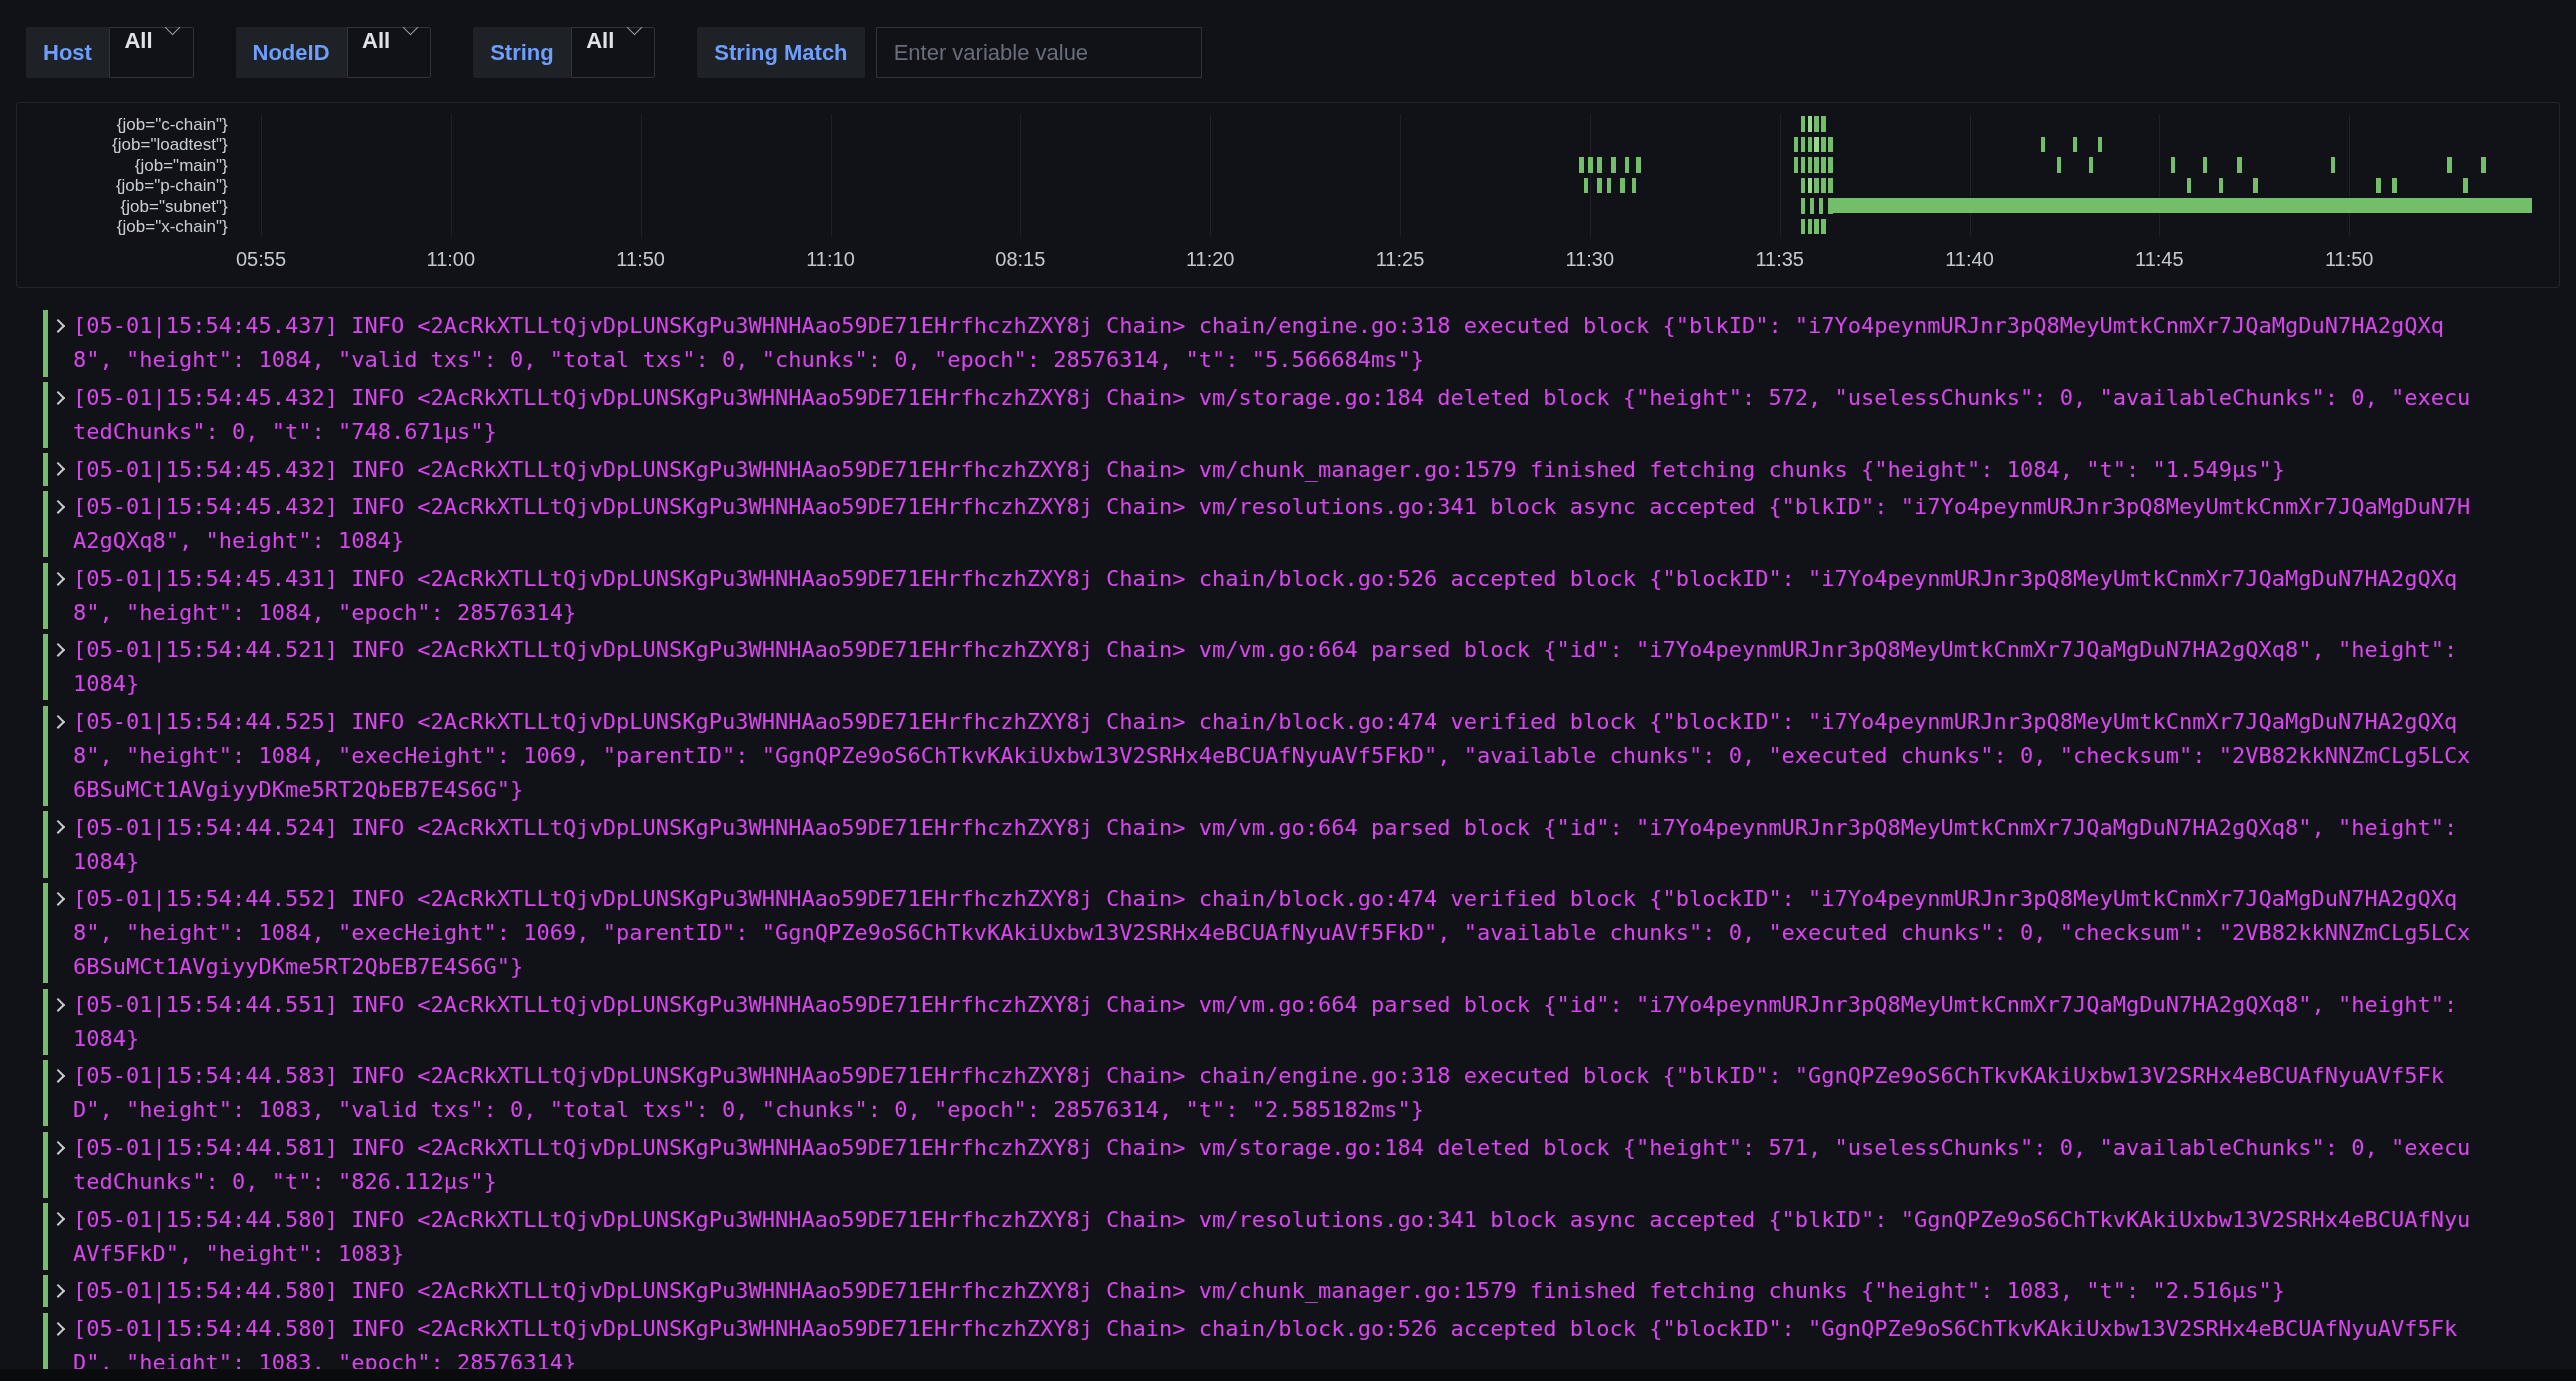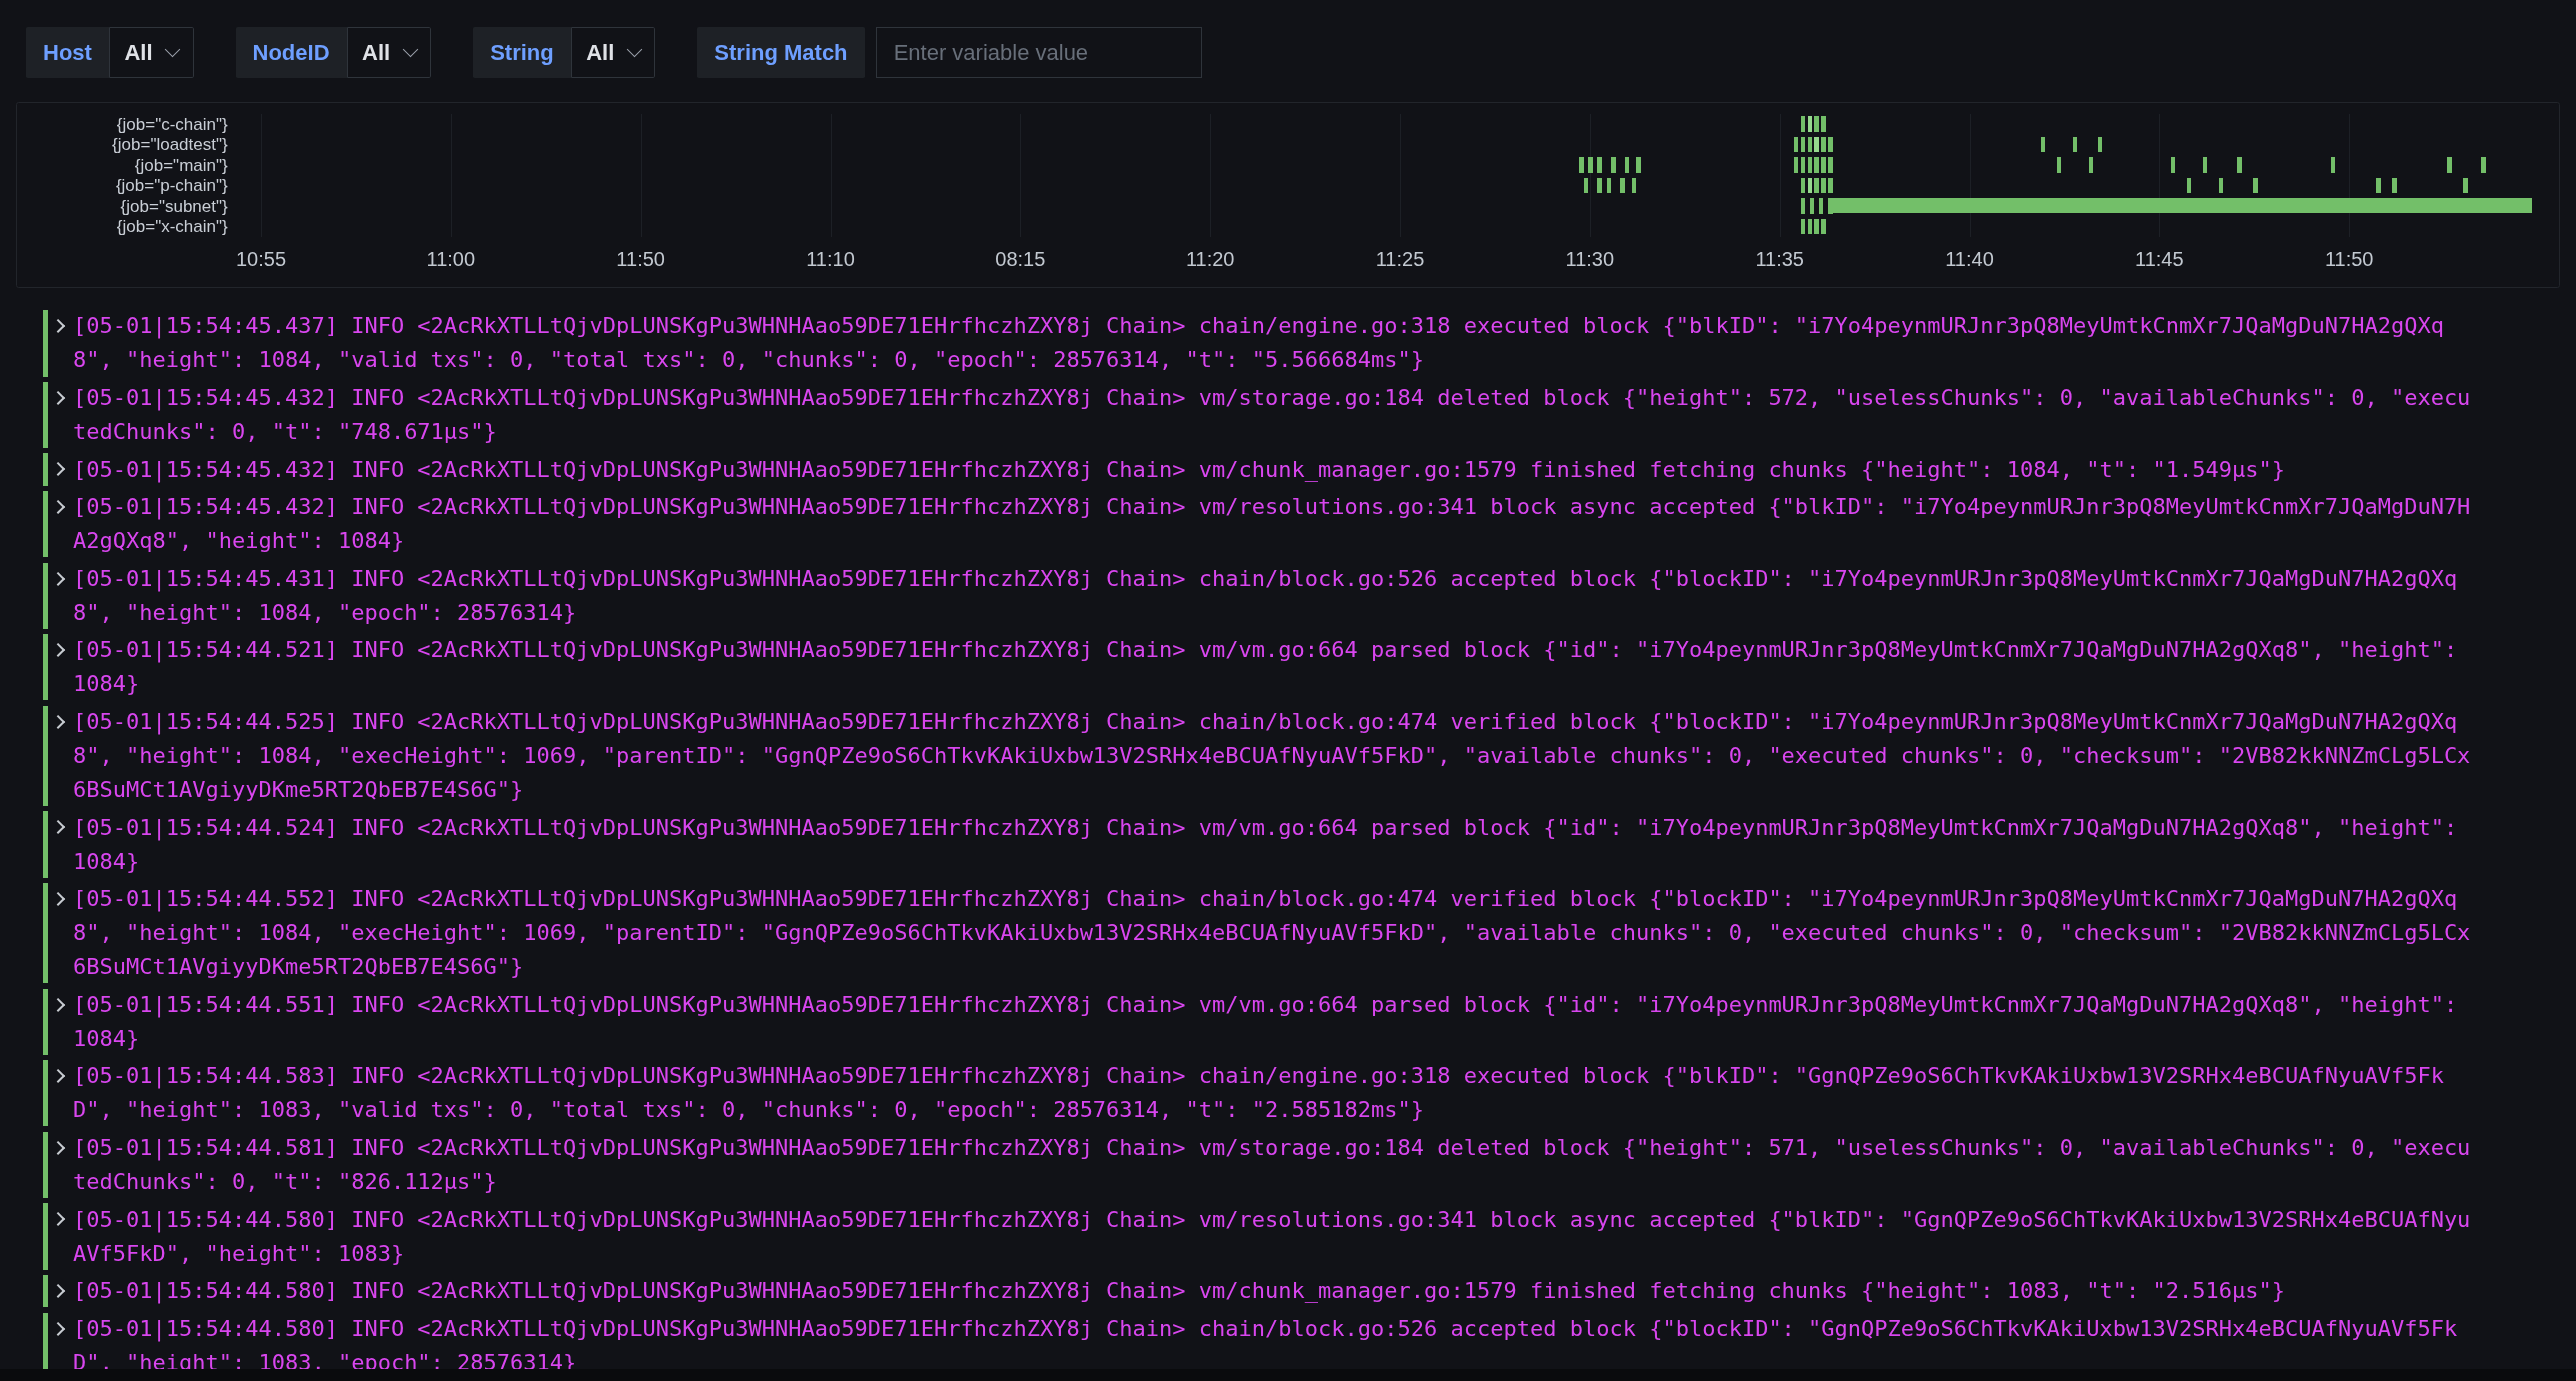--- a/index.html
+++ b/index.html
@@ -14,21 +14,21 @@
   .topbar { display:flex; align-items:center; gap:42px; padding:27px 26px 23.6px 26px; }
   .var-group { display:flex; align-items:center; }
   .var-label {
     background:#1e2126; color:#6e9fff; font-size:22px; font-weight:600;
     height:51px; display:flex; align-items:center; padding:0 17px;
     border-radius:1.8px 0 0 1.8px; white-space:nowrap;
   }
   .var-select {
     background:#111217; border:0.9px solid #2f343b; border-radius:0 1.8px 1.8px 0;
     color:#e0e2e7; font-size:22px; font-weight:600;
-    height:51px; box-sizing:border-box; display:flex; align-items:center; gap:14.5px;
+    height:51px; box-sizing:border-box; display:flex; align-items:flex-start; gap:14.5px;
     padding:0 14.5px; cursor:pointer;
   }
   .chev-down {
     width:10px; height:10px; margin-top:-6.3px;
     border-right:1.8px solid #9aa0ab; border-bottom:1.8px solid #9aa0ab;
     transform:rotate(45deg);
   }
   .var-input {
     margin-left:11.8px; width:326px; height:51px; box-sizing:border-box;
     background:#111217; border:0.9px solid #2f343b; border-radius:0;
@@ -185,21 +185,21 @@
         <div class="mark" style="left: 84.9%; top: 50%;"></div>
         <div class="mark" style="left: 86.3%; top: 50%;"></div>
         <div class="mark" style="left: 87.8%; top: 50%;"></div>
         <div class="mark" style="left: 93.2%; top: 50%;"></div>
         <div class="mark" style="left: 93.9%; top: 50%;"></div>
         <div class="mark" style="left: 97%; top: 50%;"></div>
         <div class="band" style="left: 69.3%; width: 30.7%; top: 66.6667%;"></div>
       </div>
   </div>
   <div class="xaxis" id="xaxis">
-      <div class="xtick" style="left: 0.6%;">10:55</div>
+      <div class="xtick" style="left: 0.6%;">05:55</div>
       <div class="xtick" style="left: 8.91%;">11:00</div>
       <div class="xtick" style="left: 17.22%;">11:50</div>
       <div class="xtick" style="left: 25.53%;">11:10</div>
       <div class="xtick" style="left: 33.84%;">08:15</div>
       <div class="xtick" style="left: 42.15%;">11:20</div>
       <div class="xtick" style="left: 50.46%;">11:25</div>
       <div class="xtick" style="left: 58.77%;">11:30</div>
       <div class="xtick" style="left: 67.08%;">11:35</div>
       <div class="xtick" style="left: 75.39%;">11:40</div>
       <div class="xtick" style="left: 83.7%;">11:45</div>

